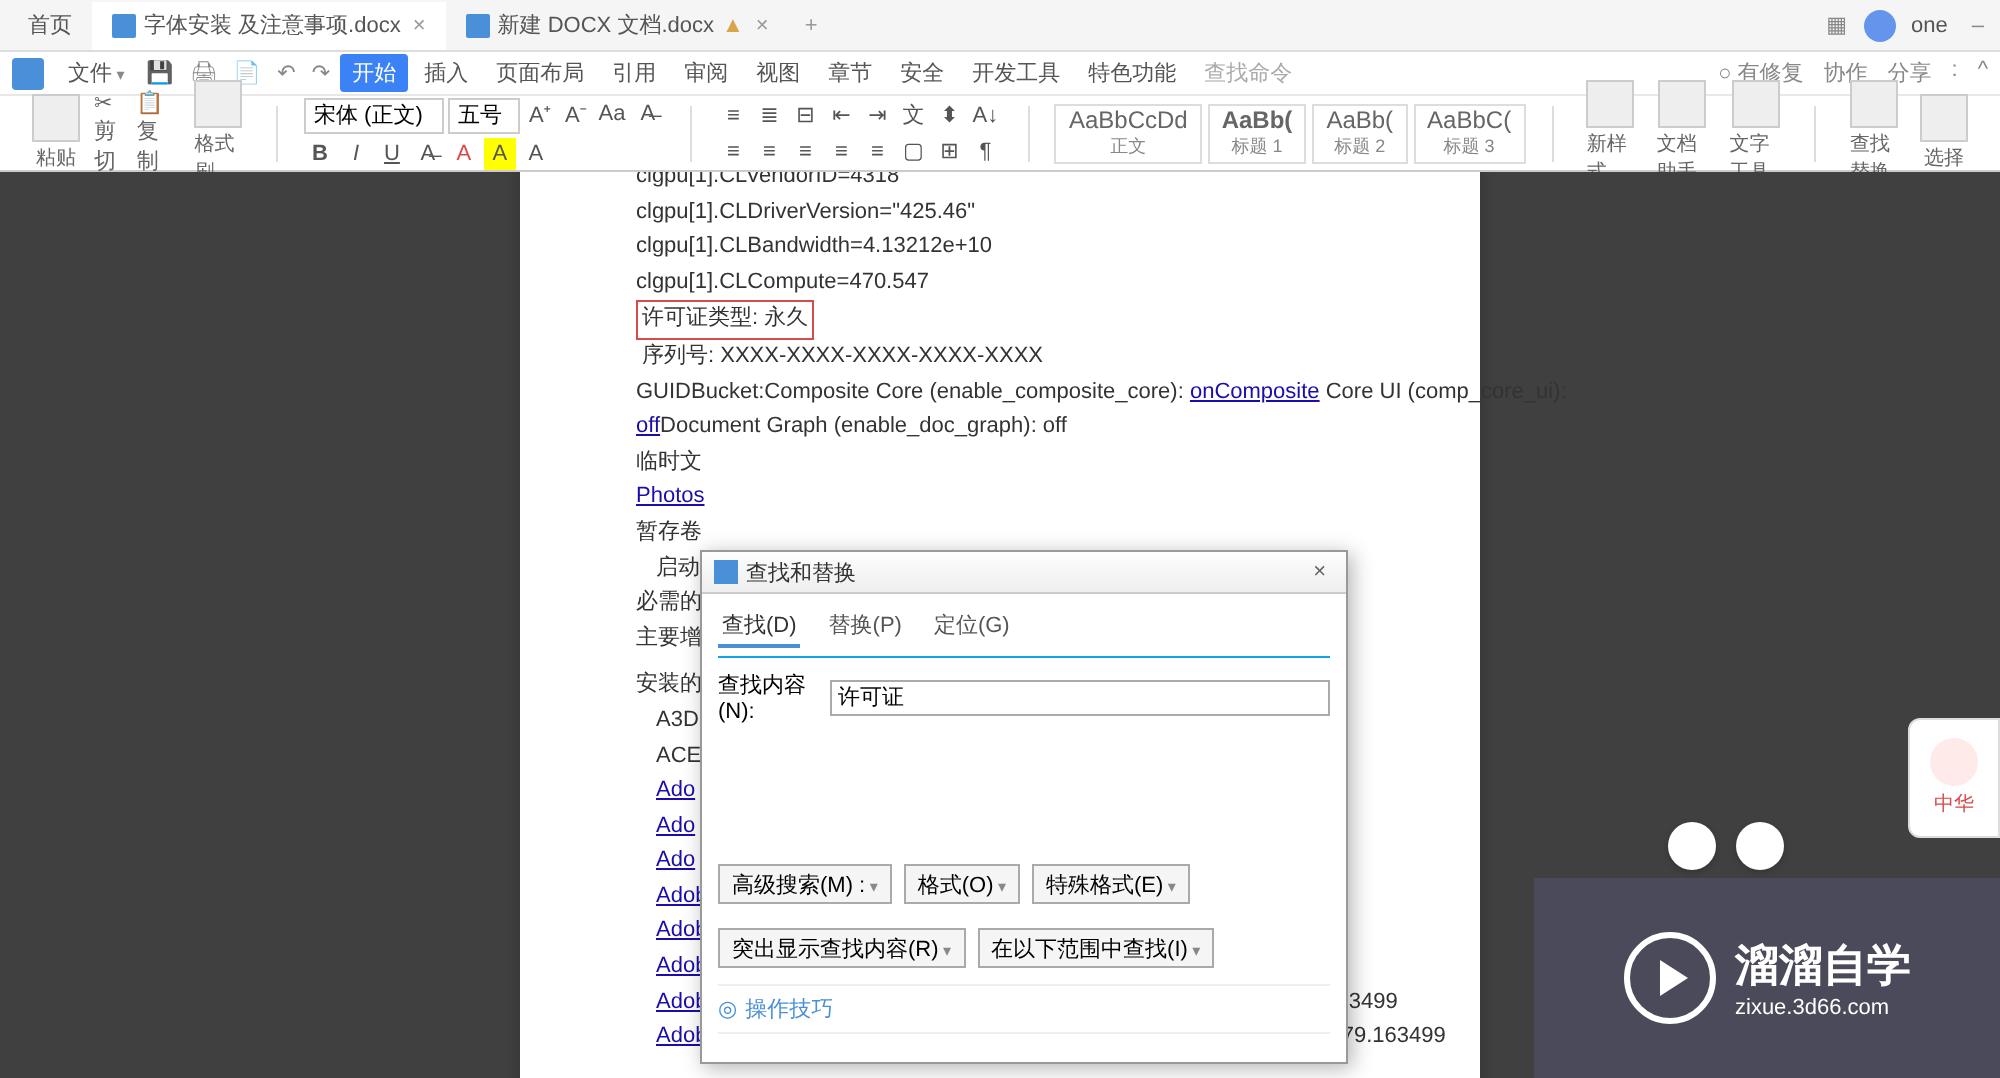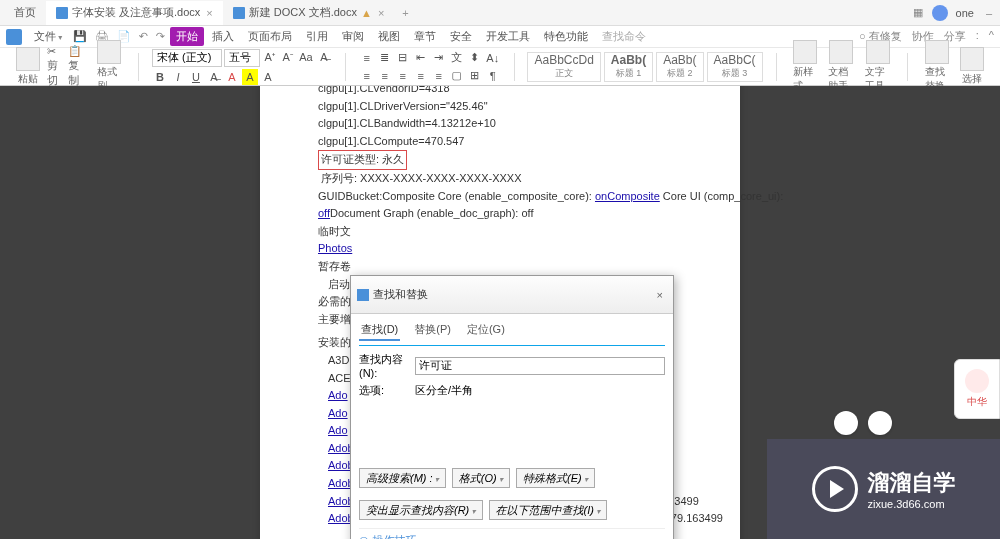--- a/index.html
+++ b/index.html
@@ -12,21 +12,21 @@
     .tab-icon { width: 12px; height: 12px; margin-right: 4px; background: #4a90d9; border-radius: 1px; }
     .tab-close { margin-left: 6px; color: #999; }
     .tab-new { color: #999; padding: 0 8px; }
     .titlebar-right { margin-left: auto; display: flex; align-items: center; gap: 8px; }
     .user-avatar { width: 16px; height: 16px; border-radius: 50%; background: #6495ed; }
     
     
     .menubar { height: 22px; background: #fff; display: flex; align-items: center; padding: 2px 6px; font-size: 11px; color: #555; gap: 2px; border-bottom: 1px solid #e8e8e8; }
     .menubar .logo { width: 16px; height: 16px; background: #4a90d9; border-radius: 2px; margin-right: 4px; }
     .menu-item { padding: 2px 6px; cursor: pointer; }
-    .menu-item.active { background: #a21caf; color: #fff; border-radius: 2px; }
+    .menu-item.active { background: #3b82f6; color: #fff; border-radius: 2px; }
     .menubar-right { margin-left: auto; display: flex; gap: 10px; color: #888; }
     
     
     .ribbon { height: 38px; background: #fff; display: flex; align-items: center; padding: 4px 8px; gap: 6px; border-bottom: 1px solid #ccc; font-size: 11px; color: #666; }
     .ribbon-group { display: flex; align-items: center; gap: 3px; padding: 0 4px; }
     .ribbon-divider { width: 1px; height: 28px; background: #ddd; margin: 0 3px; }
     .ribbon-btn { display: flex; flex-direction: column; align-items: center; justify-content: center; padding: 2px 4px; cursor: pointer; }
     .ribbon-icon { width: 18px; height: 18px; background: #eee; border: 1px solid #ccc; }
     .ribbon-icon.lg { width: 24px; height: 24px; }
     .ribbon-label { font-size: 10px; margin-top: 1px; }
@@ -43,33 +43,33 @@
     .doc-area { position: absolute; top: 86px; left: 0; right: 0; bottom: 0; background: #404040; overflow: hidden; }
     .page { position: absolute; left: 260px; top: -16px; width: 480px; background: #fff; box-shadow: 0 2px 8px rgba(0,0,0,0.2); padding: 10px 24px 100px 58px; font-size: 11px; color: #333; line-height: 1.6; }
     .doc-line { white-space: nowrap; }
     .doc-line a { color: #1a0dab; text-decoration: underline; }
     .highlight-box { border: 1px solid #d94a4a; padding: 0 2px; display: inline-block; }
     .left-gutter { position: absolute; left: 272px; top: 46px; display: flex; flex-direction: column; gap: 4px; }
     .gutter-icon { width: 14px; height: 14px; background: #fff; border: 1px solid #bbb; border-radius: 2px; }
     
     
     .dialog { position: absolute; left: 350px; top: 189px; width: 324px; background: #fff; border: 1px solid #999; box-shadow: 2px 2px 10px rgba(0,0,0,0.3); font-size: 11px; }
-    .dialog-title { background: linear-gradient(#fdfdfd,#eee); height: 38px; display: flex; align-items: center; padding: 0 6px; border-bottom: 1px solid #ccc; color: #333; }
+    .dialog-title { background: linear-gradient(#fdfdfd,#eee); height: 21px; display: flex; align-items: center; padding: 0 6px; border-bottom: 1px solid #ccc; color: #333; }
     .dialog-title-icon { width: 12px; height: 12px; background: #4a90d9; margin-right: 4px; }
     .dialog-close { margin-left: auto; color: #666; cursor: pointer; padding: 0 4px; }
     .dialog-body { padding: 4px 8px 8px 8px; }
     .dialog-tabs { display: flex; gap: 12px; padding: 2px 0 4px 0; font-size: 11px; border-bottom: 1px solid #0ea5e9; margin-bottom: 6px; }
     .dialog-tab { cursor: pointer; color: #555; padding: 2px 2px; }
     .dialog-tab.active { border-bottom: 2px solid #4a90d9; color: #333; }
     .dialog-row { display: flex; align-items: center; margin-bottom: 4px; }
     .dialog-row label { width: 56px; }
     .dialog-row input { flex: 1; border: 1px solid #aaa; height: 18px; padding: 0 3px; font-size: 11px; }
     .dialog-space { height: 54px; }
     .dialog-btns { display: flex; gap: 6px; margin-top: 6px; padding-top: 6px; }
-    .dialog-btn { border: 1px solid #aaa; background: #f5f5f5; padding: 2px 6px; font-size: 11px; cursor: pointer; height: 20px; font-style: italic; }
+    .dialog-btn { border: 1px solid #aaa; background: #f5f5f5; padding: 2px 6px; font-size: 11px; cursor: pointer; height: 20px; }
     .dialog-hint { margin-top: 8px; color: #4a90d9; display: flex; align-items: center; gap: 4px; padding: 4px 0; border-top: 1px solid #eee; }
     .dialog-footer { display: flex; justify-content: flex-end; gap: 4px; padding: 6px 0 0 0; border-top: 1px solid #eee; }
     
     
     .watermark { position: absolute; right: 0; bottom: 0; width: 233px; height: 100px; background: #4a4a5a; display: flex; align-items: center; justify-content: center; }
     .wm-circle { width: 46px; height: 46px; border: 3px solid #fff; border-radius: 50%; display: flex; align-items: center; justify-content: center; margin-right: 10px; }
     .wm-triangle { width: 0; height: 0; border-left: 14px solid #fff; border-top: 9px solid transparent; border-bottom: 9px solid transparent; margin-left: 4px; }
     .wm-text { color: #fff; font-size: 22px; font-weight: bold; }
     .wm-sub { color: #fff; font-size: 11px; display: block; }
     
@@ -286,24 +286,20 @@
     <div class="dialog-body">
       <div class="dialog-tabs">
         <span class="dialog-tab active">查找(D)</span>
         <span class="dialog-tab">替换(P)</span>
         <span class="dialog-tab">定位(G)</span>
       </div>
       <div class="dialog-row">
         <label>查找内容(N):</label>
         <input value="许可证" style="">
       </div>
-      <div class="dialog-row">
-        <label>选项:</label>
-        <span>区分全/半角</span>
-      </div>
       <div class="dialog-space"></div>
       <div class="dialog-btns">
         <button class="dialog-btn dropdown-arrow">高级搜索(M) :</button>
         <button class="dialog-btn dropdown-arrow">格式(O)</button>
         <button class="dialog-btn dropdown-arrow">特殊格式(E)</button>
       </div>
       <div class="dialog-btns">
         <button class="dialog-btn dropdown-arrow">突出显示查找内容(R)</button>
         <button class="dialog-btn dropdown-arrow">在以下范围中查找(I)</button>
       </div>

